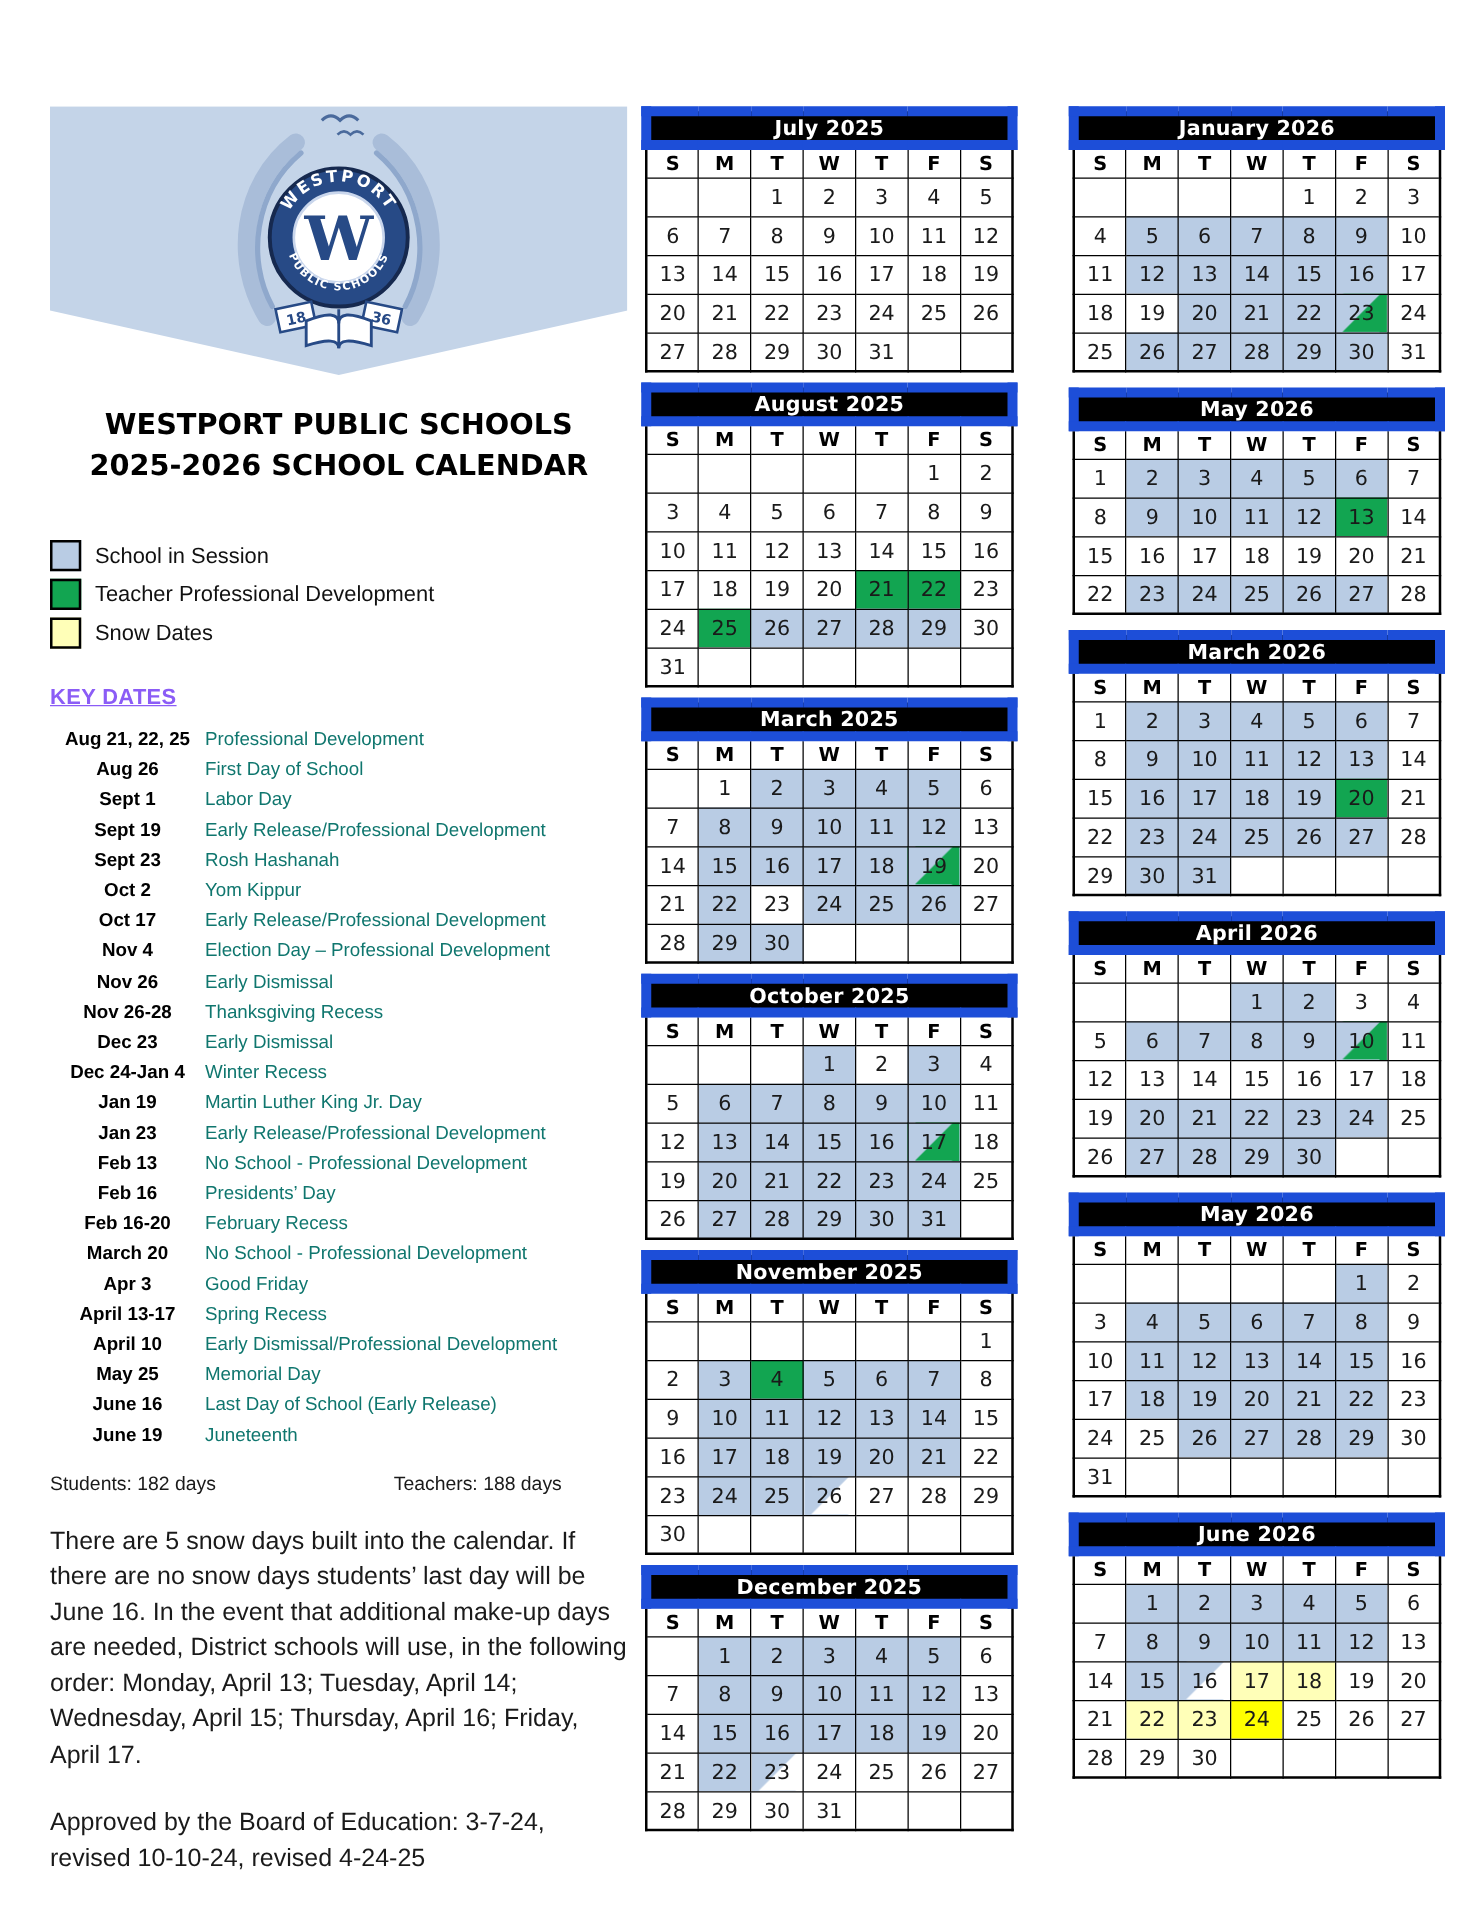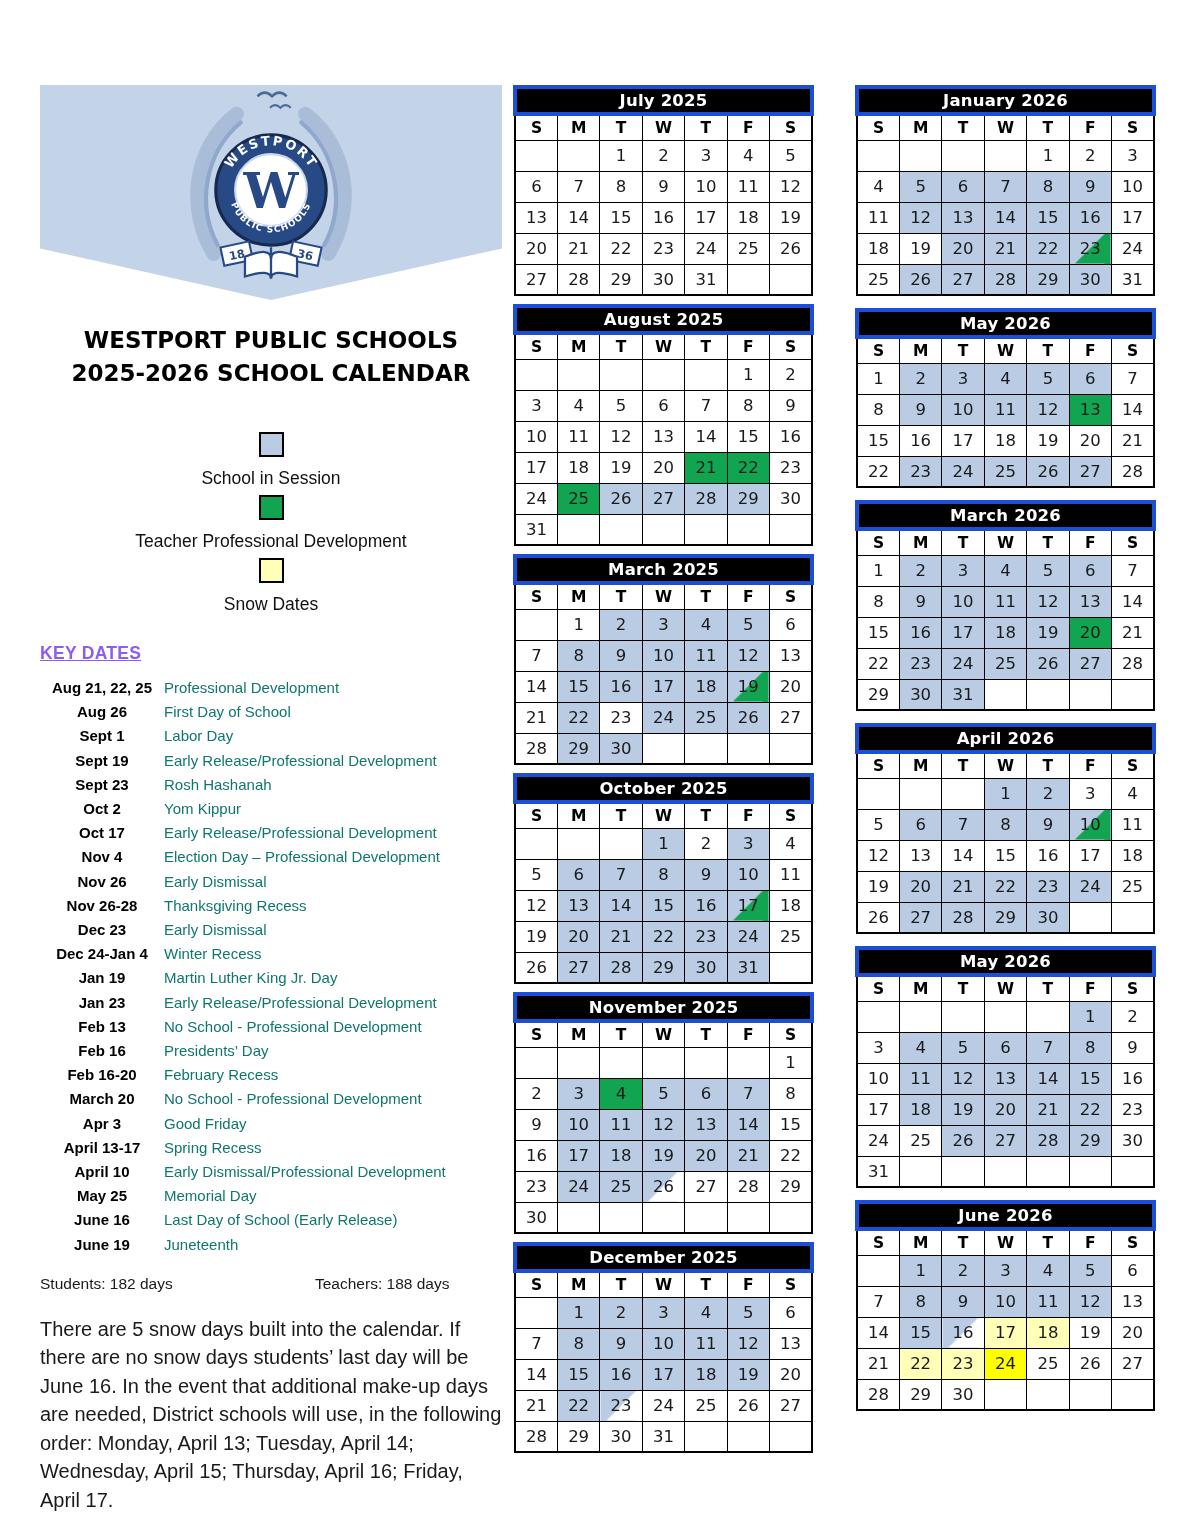--- a/index.html
+++ b/index.html
@@ -16,42 +16,42 @@
 
   
   .left-col{position:absolute;left:40px;top:85px;width:462px;}
   .banner{width:462px;height:215px;background:var(--banner);
           clip-path:polygon(0 0,100% 0,100% 76%,50% 100%,0 76%);
           display:flex;justify-content:center;align-items:flex-start;}
   .crest-svg{margin-top:4px;}
   .page-title{margin-top:24px;text-align:center;font-family:"DejaVu Sans",sans-serif;
               font-weight:bold;font-size:23px;line-height:33px;color:#000;}
   .legend{margin-top:42px;}
-  .legend-row{display:flex;align-items:center;gap:11px;margin-bottom:6px;flex-direction:column;}
+  .legend-row{display:flex;align-items:center;gap:11px;margin-bottom:6px;}
   .legend-swatch{width:25px;height:25px;border:2.5px solid #000;flex:0 0 auto;}
   .legend-label{font-size:17.5px;color:#111;}
   .kd-heading{margin-top:28px;font-size:17.5px;font-weight:bold;color:#8b5cf6;
               text-decoration:underline;letter-spacing:.3px;}
   .kd-list{margin-top:12px;}
   .kd-row{display:grid;grid-template-columns:124px 1fr;line-height:24.2px;}
   .kd-date{font-weight:bold;font-size:15px;color:#000;text-align:center;}
   .kd-event{font-size:15px;color:#0f766e;}
   .totals{display:flex;margin-top:18px;font-size:15.5px;color:#1a1a1a;}
   .totals .t-students{width:275px;}
   .note{margin-top:22px;font-size:20px;line-height:28.5px;color:#1a1a1a;width:462px;}
   .note.approved{margin-top:26px;}
 
   
   .cal-col{position:absolute;top:85px;width:301px;display:flex;flex-direction:column;gap:8px;}
   #cal-col-0{left:513px;}
   #cal-col-1{left:855px;gap:12px;}
   table.month{width:100%;border-collapse:collapse;table-layout:fixed;
               font-family:"DejaVu Sans",sans-serif;border:2px solid #000;}
   .m-title{background:#000;color:#fff;font-weight:bold;font-size:16.5px;height:27px;
-           text-align:center;letter-spacing:.2px;border:4px solid #1d4ed8;}
+           text-align:center;letter-spacing:.2px;border:8px solid #1d4ed8;}
   th.dow{font-weight:bold;font-size:15.5px;height:26px;border:1.5px solid #000;
          background:#fff;color:#000;text-align:center;}
   td.day{height:31px;border:1.5px solid #000;text-align:center;font-size:16.5px;
          color:#1a1a1a;background:#fff;}
   td.day.c-b{background:var(--blue);}
   td.day.c-g{background:var(--green);}
   td.day.c-y{background:var(--snow);}
   td.day.c-Y{background:var(--snowb);}
   td.day.c-bg{background:linear-gradient(135deg,var(--blue) 49.5%,var(--green) 50.5%);}
   td.day.c-bw{background:linear-gradient(135deg,var(--blue) 49.5%,#ffffff 50.5%);}

